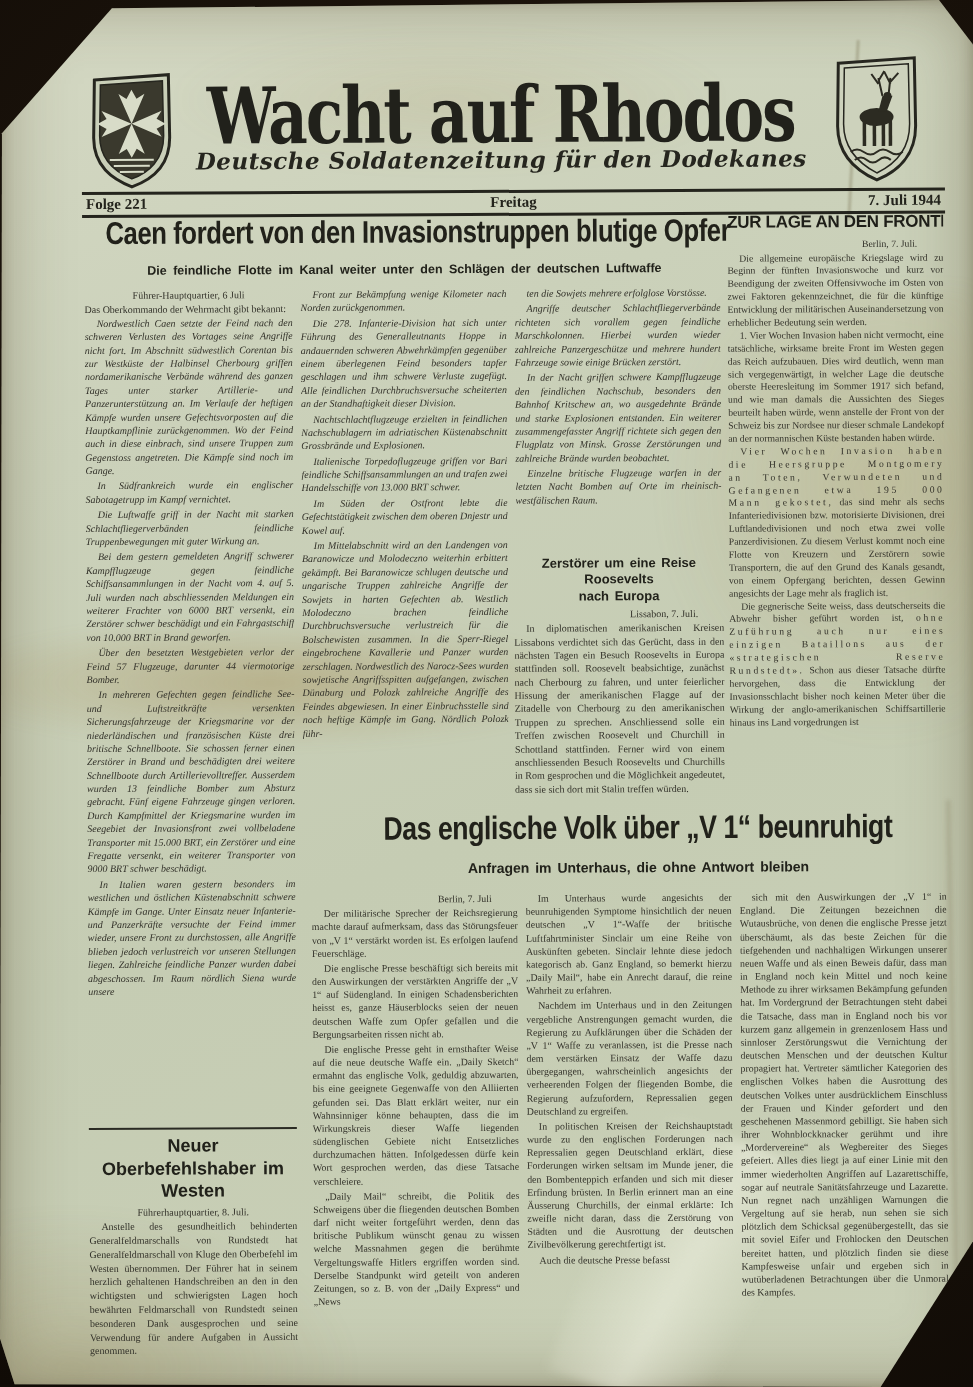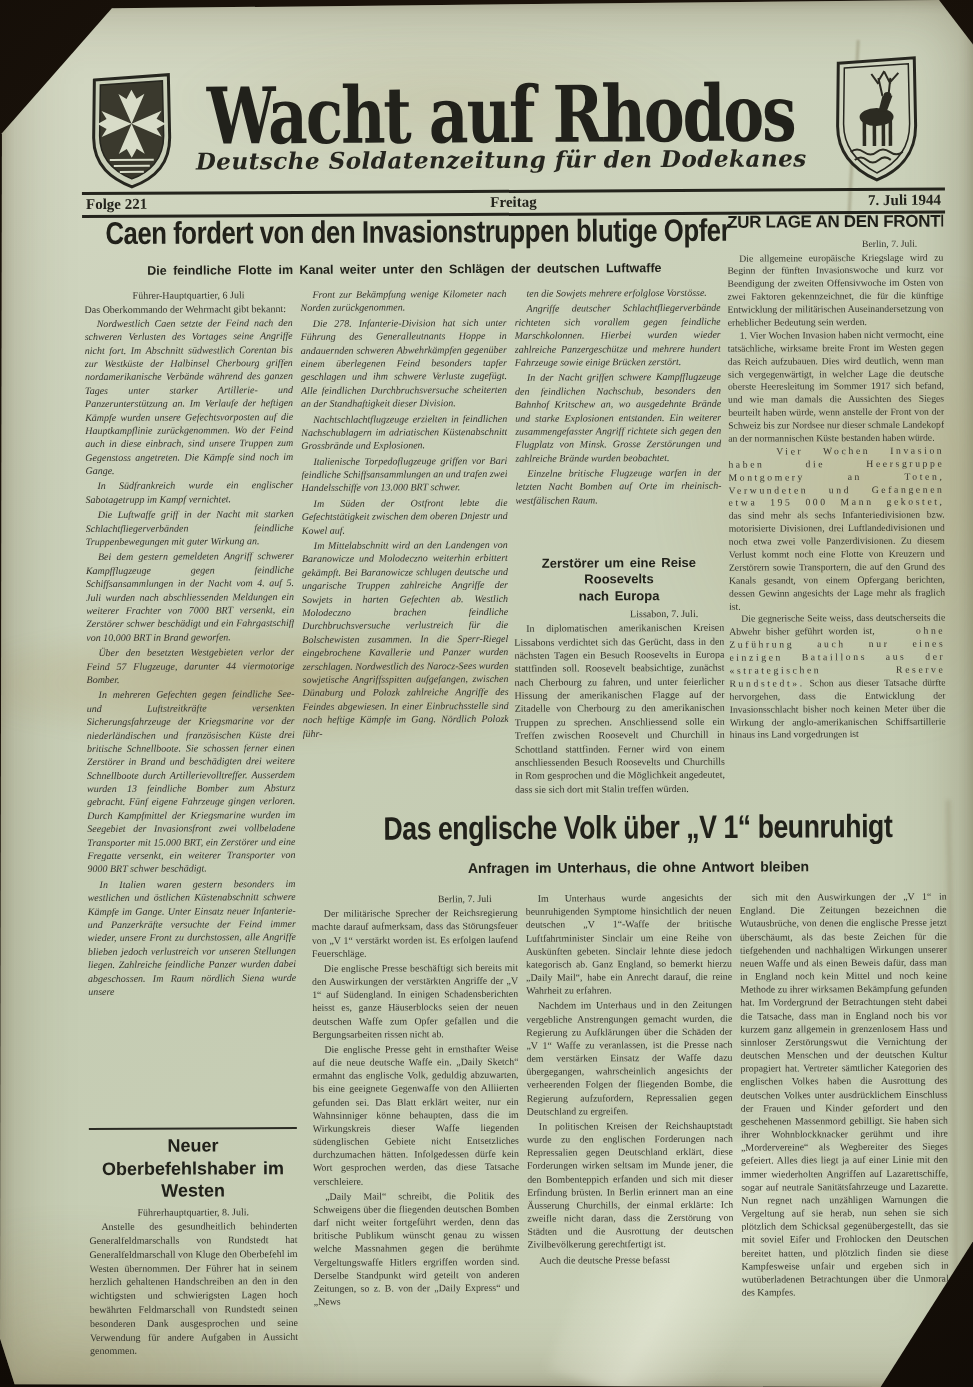--- a/index.html
+++ b/index.html
@@ -81,21 +81,21 @@
     font-size:10px;line-height:1.34;text-align:justify;}
   .roosevelt p{margin:0;text-indent:12px;}
   .art-head{font-family:"Liberation Sans", sans-serif;font-weight:bold;text-align:center;
     font-size:13px;line-height:1.25;color:#21211a;margin:0 0 3px 0;text-indent:0;word-spacing:2px;}
 
   .fronts{position:absolute;top:213px;left:729px;width:216px;height:632px;overflow:hidden;
     font-size:9.7px;line-height:1.33;text-align:justify;}
   .fronts p{margin:0;text-indent:12px;}
   .fronts-head{font-family:"Liberation Sans", sans-serif;font-weight:bold;font-size:17px;
     letter-spacing:-0.3px;color:#1e1e18;margin:0 0 4px 0;text-align:center;white-space:nowrap;}
-  .sperr{letter-spacing:2.6px;word-spacing:5px;margin-left:36px;}
+  .sperr{letter-spacing:2.6px;word-spacing:5px;}
 
   .commander{position:absolute;top:1126px;left:86px;width:208px;height:250px;
     border-top:2px solid #2a2a23;padding-top:5px;
     font-size:10px;line-height:1.38;text-align:justify;}
   .commander p{margin:0;text-indent:12px;}
   .commander .art-head{font-size:18px;}
 
   .v1col{position:absolute;top:892px;width:206px;height:468px;overflow:hidden;
     font-size:9.9px;line-height:1.33;text-align:justify;}
   .v1col p{margin:0 0 2px 0;text-indent:12px;}
@@ -169,21 +169,21 @@
       <h2 class="lead-headline head-sans"><span class="cond">Caen fordert von den Invasionstruppen blutige Opfer</span></h2>
       <div class="lead-subhead head-sans">Die feindliche Flotte im Kanal weiter unter den Schlägen der deutschen Luftwaffe</div>
 
       <section class="col col1">
         <div class="dateline">Führer-Hauptquartier, 6 Juli</div>
         <div class="intro">Das Oberkommando der Wehrmacht gibt bekannt:</div>
         <div class="wb">
             <p>Nordwestlich Caen setzte der Feind nach den schweren Verlusten des Vortages seine Angriffe nicht fort. Im Abschnitt südwestlich Corentan bis zur Westküste der Halbinsel Cherbourg griffen nordamerikanische Verbände während des ganzen Tages unter starker Artillerie- und Panzerunterstützung an. Im Verlaufe der heftigen Kämpfe wurden unsere Gefechtsvorposten auf die Hauptkampflinie zurückgenommen. Wo der Feind auch in diese einbrach, sind unsere Truppen zum Gegenstoss angetreten. Die Kämpfe sind noch im Gange.</p>
             <p>In Südfrankreich wurde ein englischer Sabotagetrupp im Kampf vernichtet.</p>
             <p>Die Luftwaffe griff in der Nacht mit starken Schlachtfliegerverbänden feindliche Truppenbewegungen mit guter Wirkung an.</p>
-            <p>Bei dem gestern gemeldeten Angriff schwerer Kampfflugzeuge gegen feindliche Schiffsansammlungen in der Nacht vom 4. auf 5. Juli wurden nach abschliessenden Meldungen ein weiterer Frachter von 7000 BRT versenkt, ein Zerstörer schwer beschädigt und ein Fahrgastschiff von 10.000 BRT in Brand geworfen.</p>
+            <p>Bei dem gestern gemeldeten Angriff schwerer Kampfflugzeuge gegen feindliche Schiffsansammlungen in der Nacht vom 4. auf 5. Juli wurden nach abschliessenden Meldungen ein weiterer Frachter von 6000 BRT versenkt, ein Zerstörer schwer beschädigt und ein Fahrgastschiff von 10.000 BRT in Brand geworfen.</p>
             <p>Über den besetzten Westgebieten verlor der Feind 57 Flugzeuge, darunter 44 viermotorige Bomber.</p>
             <p>In mehreren Gefechten gegen feindliche See- und Luftstreitkräfte versenkten Sicherungsfahrzeuge der Kriegsmarine vor der niederländischen und französischen Küste drei britische Schnellboote. Sie schossen ferner einen Zerstörer in Brand und beschädigten drei weitere Schnellboote durch Artillerievolltreffer. Ausserdem wurden 13 feindliche Bomber zum Absturz gebracht. Fünf eigene Fahrzeuge gingen verloren. Durch Kampfmittel der Kriegsmarine wurden im Seegebiet der Invasionsfront zwei vollbeladene Transporter mit 15.000 BRT, ein Zerstörer und eine Fregatte versenkt, ein weiterer Transporter von 9000 BRT schwer beschädigt.</p>
             <p>In Italien waren gestern besonders im westlichen und östlichen Küstenabschnitt schwere Kämpfe im Gange. Unter Einsatz neuer Infanterie- und Panzerkräfte versuchte der Feind immer wieder, unsere Front zu durchstossen, alle Angriffe blieben jedoch verlustreich vor unseren Stellungen liegen. Zahlreiche feindliche Panzer wurden dabei abgeschossen. Im Raum nördlich Siena wurde unsere</p>
           </div>
       </section>
 
       <section class="col col2">
         <div class="wb">
             <p>Front zur Bekämpfung wenige Kilometer nach Norden zurückgenommen.</p>
             <p>Die 278. Infanterie-Division hat sich unter Führung des Generalleutnants Hoppe in andauernden schweren Abwehrkämpfen gegenüber einem überlegenen Feind besonders tapfer geschlagen und ihm schwere Verluste zugefügt. Alle feindlichen Durchbruchsversuche scheiterten an der Standhaftigkeit dieser Division.</p>

